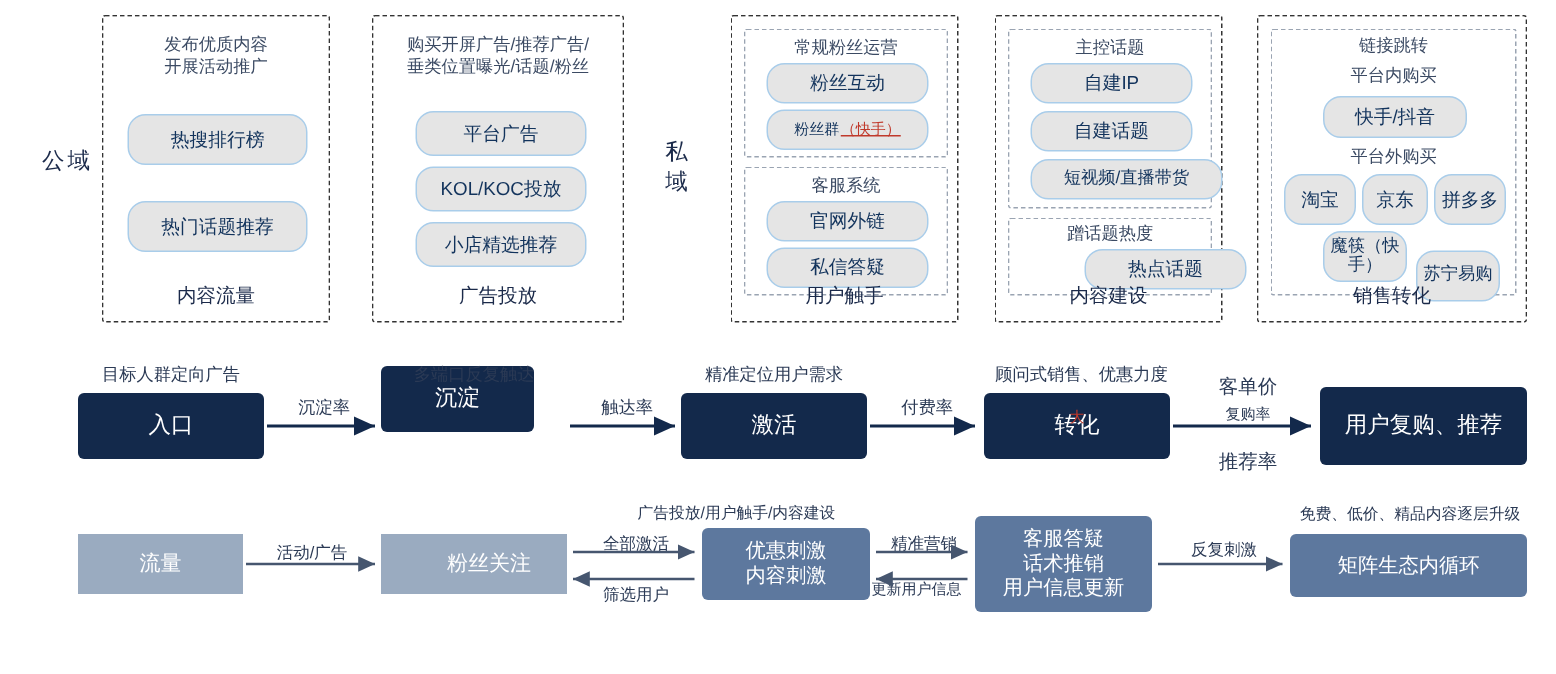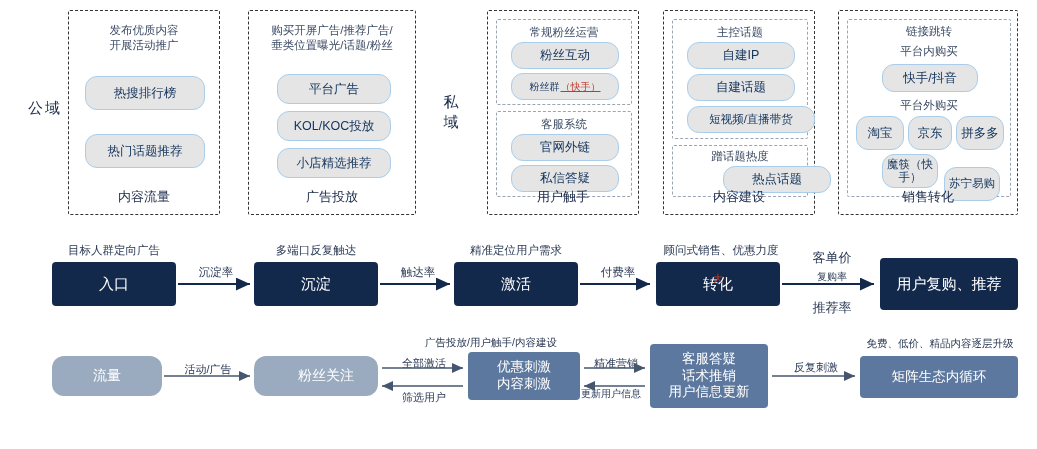--- a/index.html
+++ b/index.html
@@ -31,21 +31,21 @@
   .redtxt{color:#c0392b;text-decoration:underline;}
   .sidelabel{position:absolute;font-size:15px;color:#1b2a4a;letter-spacing:2px;text-align:center;line-height:1.3;}
   
   .navy{
     position:absolute;box-sizing:border-box;background:#13294b;
     border-radius:4px;color:#fff;display:flex;align-items:center;
     justify-content:center;text-align:center;font-size:15px;line-height:1.2;
   }
   .slate{
     position:absolute;box-sizing:border-box;background:#9aabc0;
-    border-radius:12px;color:#fff;display:flex;align-items:center;
+    border-radius:0;color:#fff;display:flex;align-items:center;
     justify-content:center;text-align:center;font-size:14px;line-height:1.25;
   }
   .steel{
     position:absolute;box-sizing:border-box;background:#5d789e;
     border-radius:4px;color:#fff;display:flex;align-items:center;
     justify-content:center;text-align:center;font-size:13.5px;line-height:1.25;
   }
   .lbl{position:absolute;font-size:11.5px;color:#2b3a55;text-align:center;line-height:1.3;}
   .lbl.sm{font-size:11px;}
   svg.overlay{position:absolute;left:0;top:0;width:1037px;height:449px;pointer-events:none;}
@@ -112,21 +112,21 @@
     <div class="pill" style="left:8px;top:96px;width:48px;height:34px;">淘宝</div>
     <div class="pill" style="left:60px;top:96px;width:44px;height:34px;">京东</div>
     <div class="pill" style="left:108px;top:96px;width:48px;height:34px;">拼多多</div>
     <div class="pill" style="left:34px;top:134px;width:56px;height:34px;font-size:11.5px;">魔筷（快手）</div>
     <div class="pill" style="left:96px;top:134px;width:56px;height:34px;font-size:11.5px;margin-top:13px;">苏宁易购</div>
   </div>
   <div class="cap" style="bottom:8px;">销售转化</div>
 </div>
 
 <div class="navy" style="left:52px;top:262px;width:124px;height:44px;">入口</div>
-<div class="navy" style="left:254px;top:262px;width:124px;height:44px;">沉淀</div>
+<div class="navy" style="left:254px;top:244px;width:102px;height:44px;">沉淀</div>
 <div class="navy" style="left:454px;top:262px;width:124px;height:44px;">激活</div>
 <div class="navy" style="left:656px;top:262px;width:124px;height:44px;">转化</div>
 <div class="navy" style="left:880px;top:258px;width:138px;height:52px;">用户复购、推荐</div>
 
 <div class="lbl" style="left:48px;top:243px;width:132px;">目标人群定向广告</div>
 <div class="lbl" style="left:250px;top:243px;width:132px;">多端口反复触达</div>
 <div class="lbl" style="left:450px;top:243px;width:132px;">精准定位用户需求</div>
 <div class="lbl" style="left:648px;top:243px;width:146px;">顾问式销售、优惠力度</div>
 
 <div class="lbl" style="left:180px;top:265px;width:72px;">沉淀率</div>

